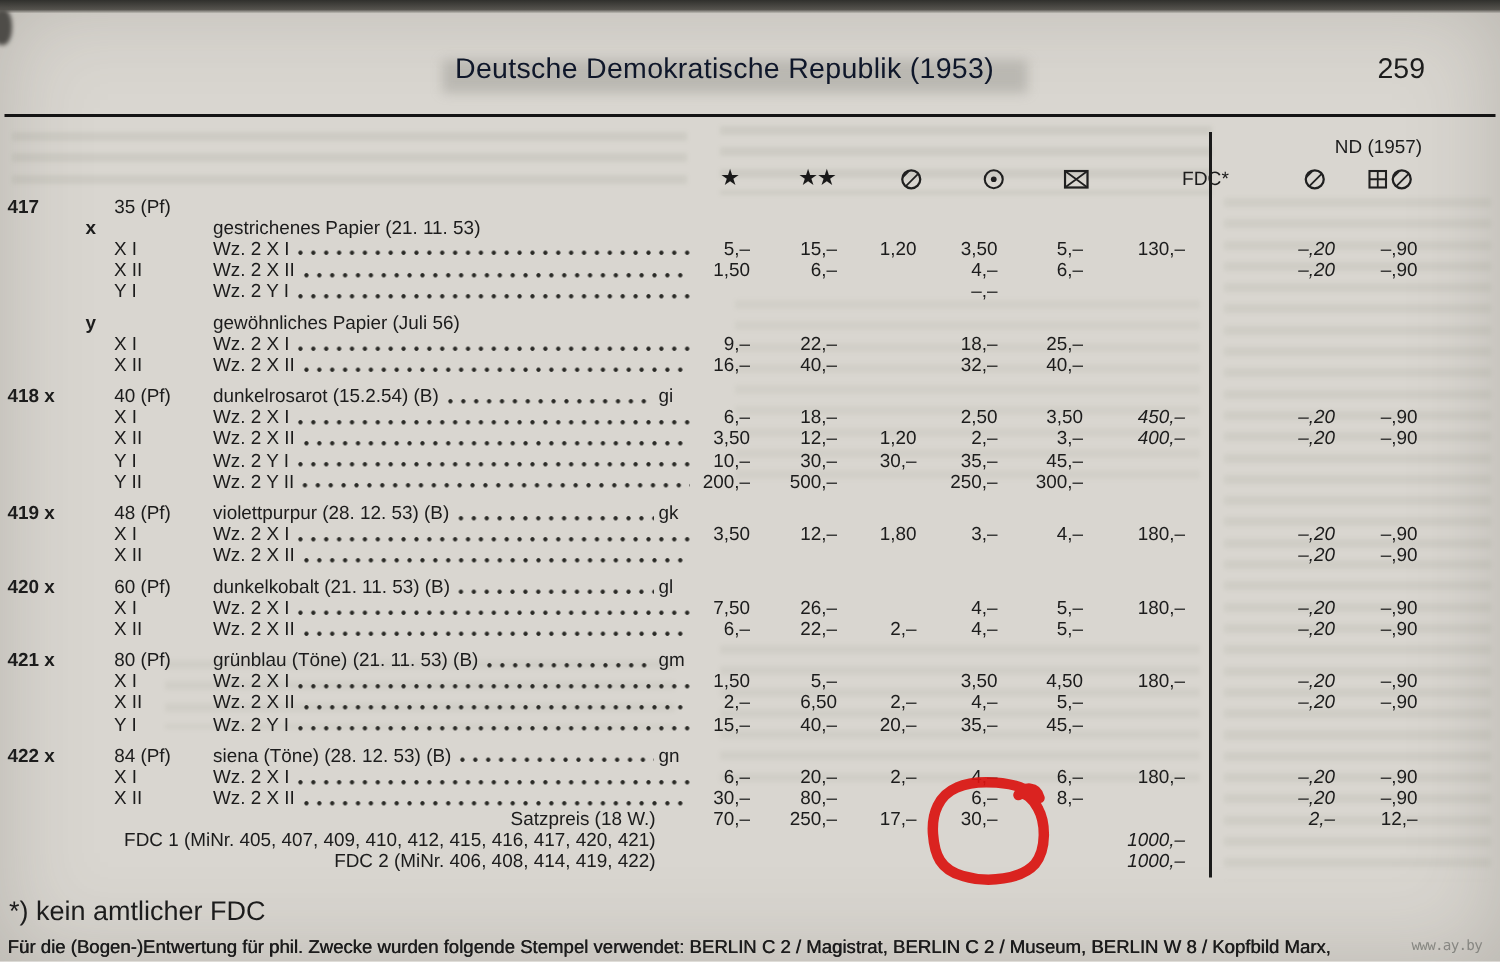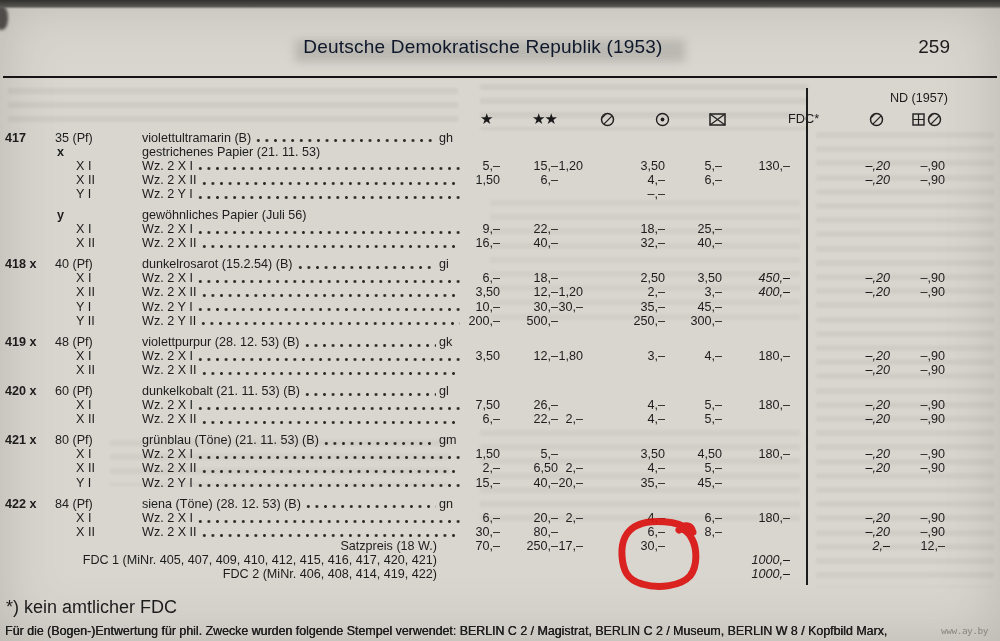--- a/index.html
+++ b/index.html
@@ -23,29 +23,29 @@
   .sym-star{left:480px;} .sym-ss{left:532px;} .sym-used{left:600px;} .sym-cto{left:655px;}
   .sym-cov{left:709px;} .sym-fdc{left:788px;font-size:12.8px;} 
   .sym-nd1{left:869px;} .sym-nd2{left:912px;display:flex;gap:2px;align-items:center;}
   .rows{position:absolute;left:0;top:130.5px;width:1000px;}
   .row{position:relative;height:14.1px;line-height:14.1px;font-size:12.6px;}
   .row.gap{margin-top:7px;}
   .row>span{position:absolute;top:0;white-space:pre;}
   .c-num{left:5px;font-weight:bold;}
   .c-mark{left:57px;font-weight:bold;}
   .c-sub{left:76px;} .c-sub.b{font-weight:normal;}
-  .c-pf{left:55px;width:80px;text-align:left;}
+  .c-pf{left:55px;width:80px;text-align:center;}
   .c-desc{position:absolute;left:142px;top:0;width:321px;display:flex;}
   .c-desc .dt{white-space:pre;}
   .leader{flex:1;margin:0 3px;background-image:radial-gradient(circle,#2b2b27 1.15px,rgba(0,0,0,0) 1.7px);
         background-size:8.6px 3px;background-repeat:repeat-x;background-position:left 8.8px;}
   .code{width:24px;text-align:left;}
   .c-label{left:0;width:437px;text-align:right;}
   .pc{text-align:right;}
-  .p0{left:436px;width:64px;} .p1{left:494px;width:64px;} .p2{left:519px;width:64px;}
+  .p0{left:436px;width:64px;} .p1{left:494px;width:64px;} .p2{left:547px;width:64px;}
   .p3{left:601px;width:64px;} .p4{left:658px;width:64px;} .p5{left:714px;width:76px;}
   .p6{left:826px;width:64px;font-style:italic;} .p7{left:881px;width:64px;}
   .it{font-style:italic;}
   .footnote{position:absolute;left:6px;top:597px;font-size:18px;}
   .bottomnote{position:absolute;left:5px;top:624px;width:985px;font-size:12.4px;
         text-shadow:.35px 0 0 currentColor;white-space:nowrap;}
   .watermark{position:absolute;left:941px;top:625px;font-size:9.5px;color:#878782;
         font-family:"DejaVu Sans Mono",monospace;letter-spacing:-0.5px;}
   .bleed{position:absolute;background-image:repeating-linear-gradient(180deg,
         rgba(124,129,112,.22) 0px,rgba(124,129,112,.22) 6px,rgba(0,0,0,0) 6px,rgba(0,0,0,0) 14.2px);
@@ -136,21 +136,20 @@
           <line x1="1" y1="15" x2="15" y2="1"></line>
           <line x1="5" y1="19" x2="19" y2="5"></line>
         </g>
       </svg>
   </span>
 
   <div class="rows">
       <div class="row">
         <span class="c-num">417</span>
         <span class="c-pf">35 (Pf)</span>
-        <span class="c-desc"><span class="dt">violettultramarin (B)</span><span class="leader"></span><span class="code">gh</span></span>
       </div>
       <div class="row">
         <span class="c-mark">x</span>
         <span class="c-desc"><span class="dt">gestrichenes Papier (21. 11. 53)</span></span>
       </div>
       <div class="row">
         <span class="c-sub b">X I</span>
         <span class="c-desc"><span class="dt">Wz. 2 X I</span><span class="leader"></span></span>
         <span class="pc p0">5,–</span>
         <span class="pc p1">15,–</span>

